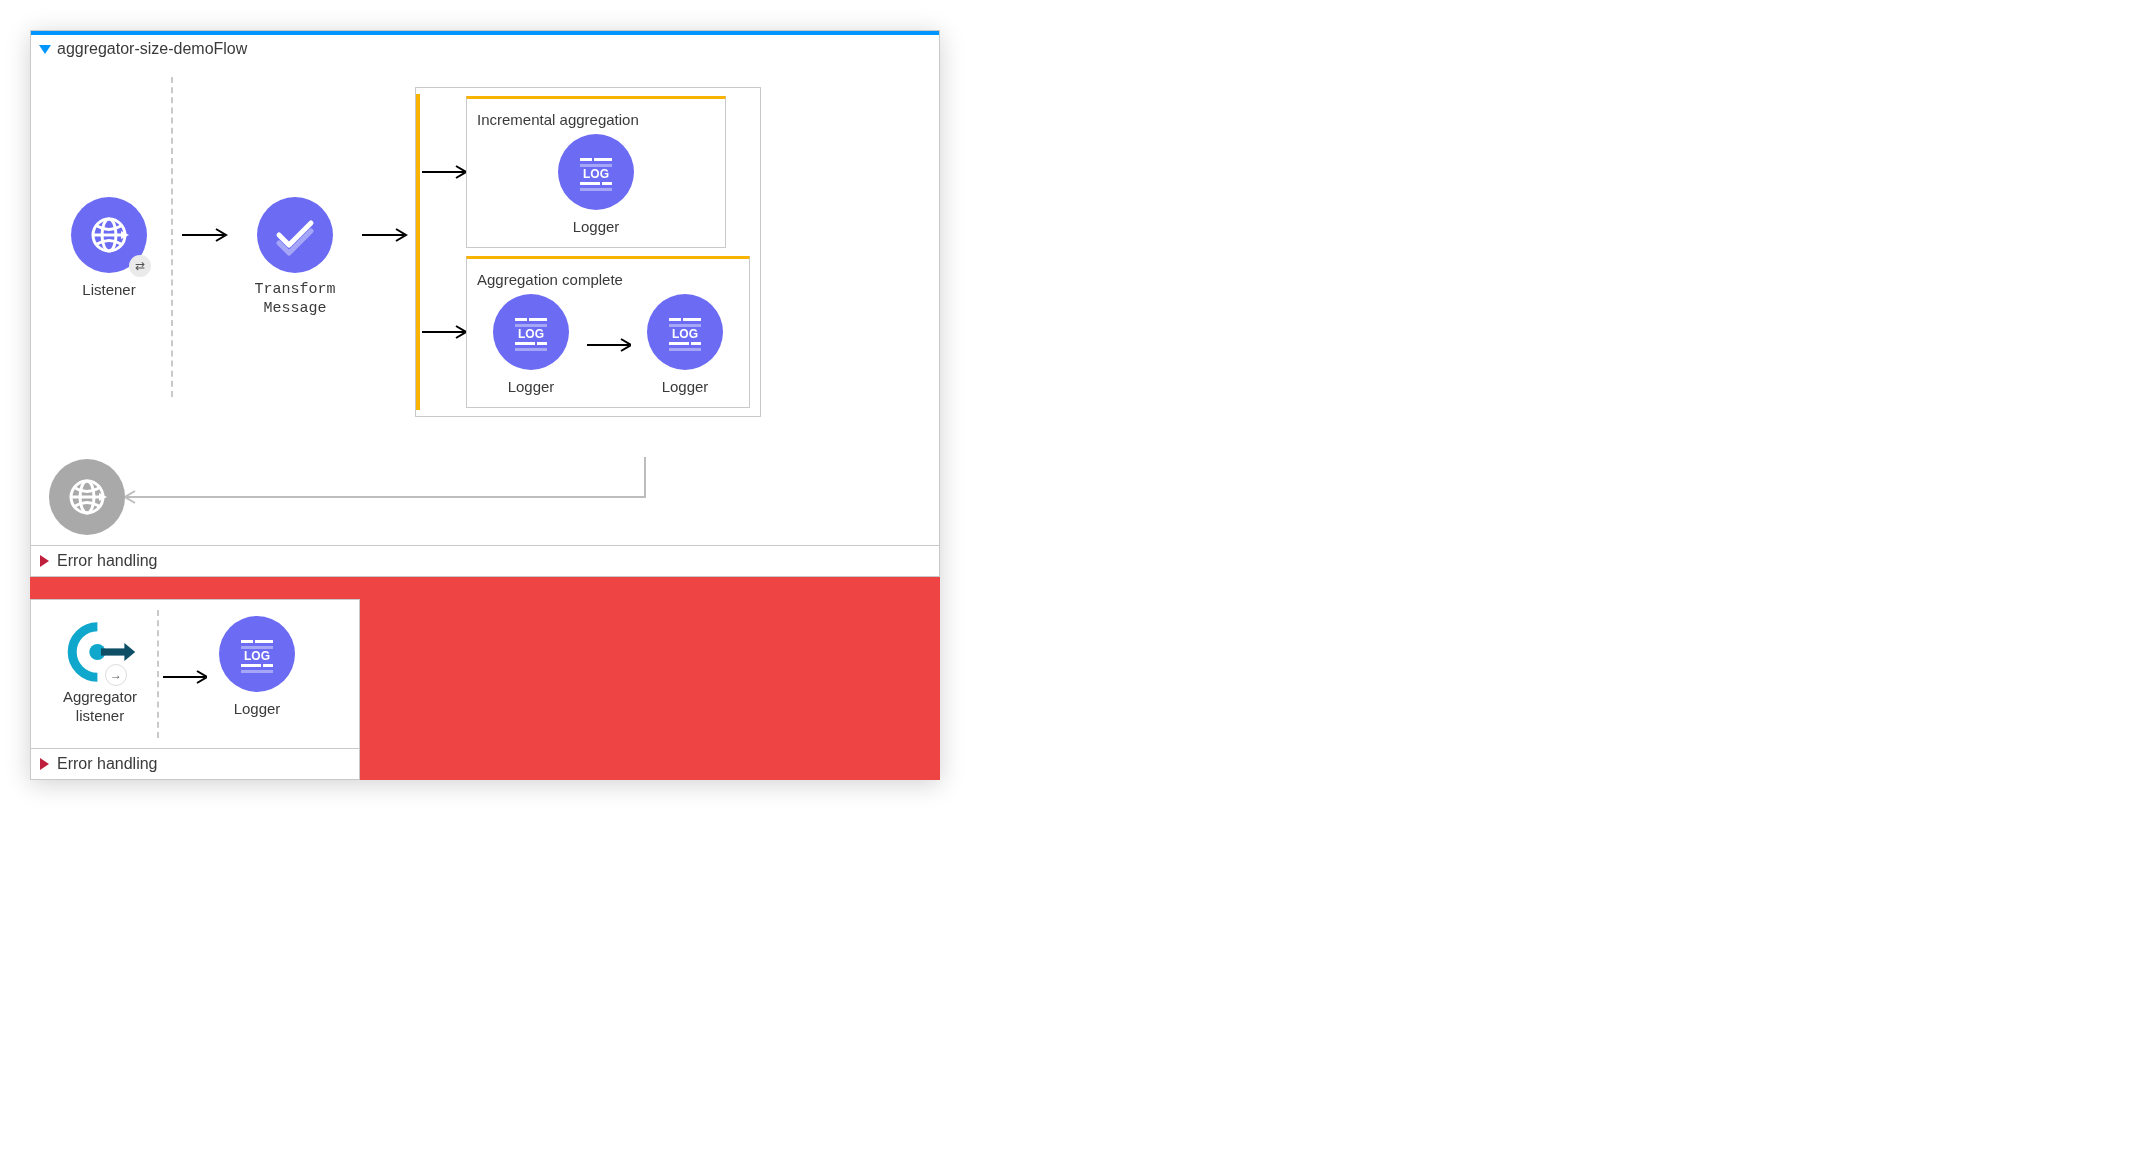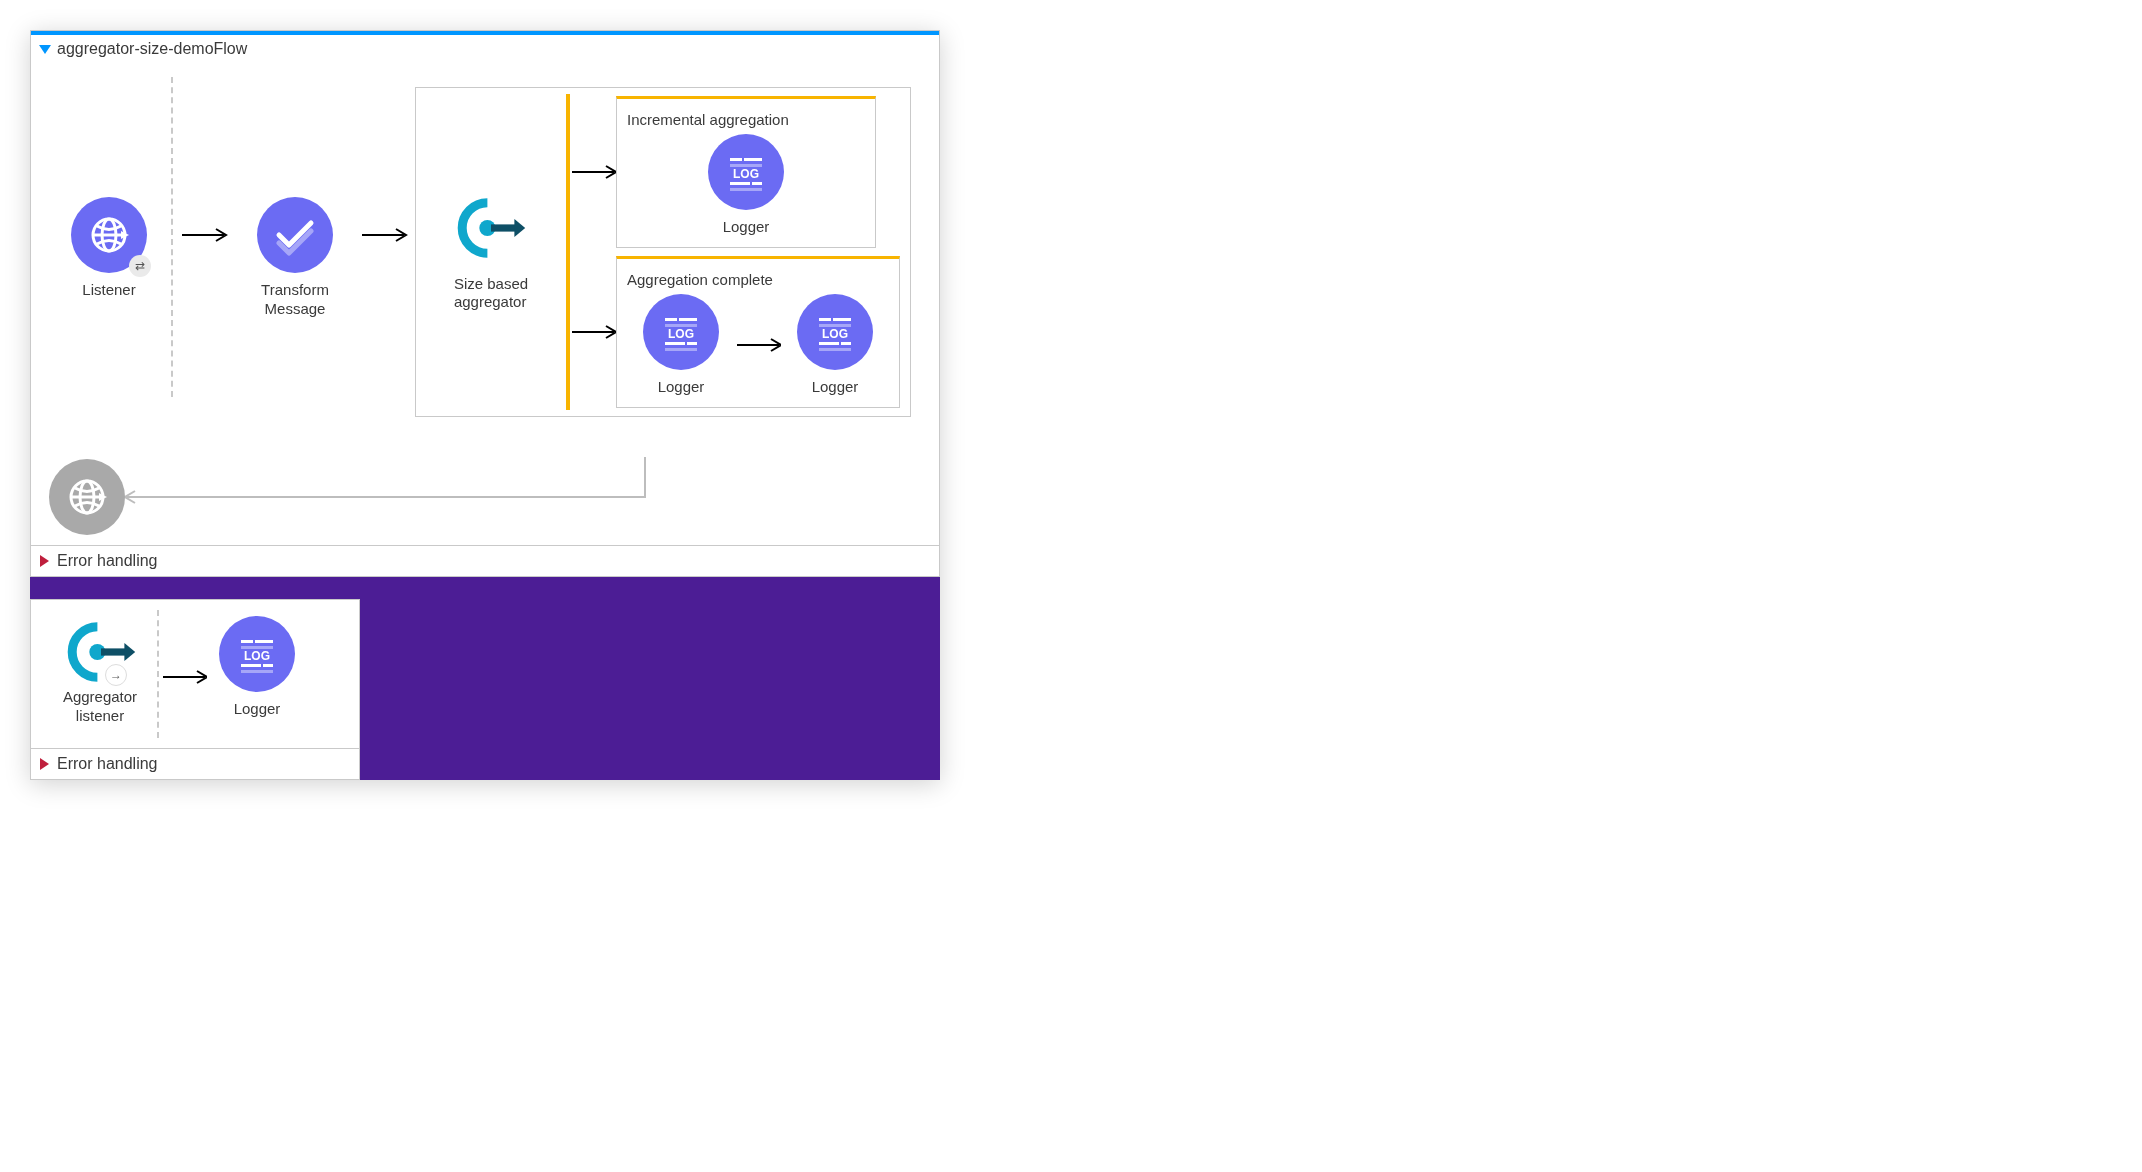--- a/index.html
+++ b/index.html
@@ -6,21 +6,21 @@
   body {
     margin: 0;
     padding: 30px;
     background: #ffffff;
     font-family: "Helvetica Neue", Arial, sans-serif;
     font-size: 14px;
     color: #333;
   }
   .canvas {
     width: 910px;
-    background: #4c1d95;
+    background: #ef4444;
     box-shadow: 0 4px 24px rgba(0,0,0,0.18);
     padding: 0;
   }
   .flow-card {
     border: 1px solid #c9c9c9;
     margin: 0;
     background: #fff;
   }
   .flow-card + .flow-card { margin-top: 22px; }
   .flow-header {
@@ -251,46 +251,37 @@
       </div>
 
       <div class="divider-dashed"></div>
 
       <div class="arrow" style="margin-top:110px;">
         <svg width="50" height="20">
               <use href="#arrow-g"></use>
             </svg>
       </div>
 
-      <div class="node" style="margin-top:110px;">
+      <div class="node" style="margin-top:110px;font-family:Liberation Mono, monospace;">
         <div class="circle purple">
           <svg class="check-svg" viewBox="0 0 44 44">
                 <use href="#check-g"></use>
               </svg>
         </div>
         <div class="node-label" style="white-space:pre-line;">Transform
 Message</div>
       </div>
 
       <div class="arrow" style="margin-top:110px;">
         <svg width="50" height="20">
               <use href="#arrow-g"></use>
             </svg>
       </div>
 
       <div class="scope-container">
-        <div class="scope-left">
-          <div class="aggregator-icon">
-            <svg viewBox="0 0 80 72">
-                  <use href="#aggregator-g"></use>
-                </svg>
-          </div>
-          <div class="node-label" style="white-space:pre-line;">Size based
-aggregator</div>
-        </div>
         <div class="scope-sep"></div>
         <div class="scope-right">
 
           <div class="route-row">
             <div class="arrow arrow-short">
               <svg width="46" height="20">
                     <use href="#arrow-g"></use>
                   </svg>
             </div>
             <div class="route-box">

